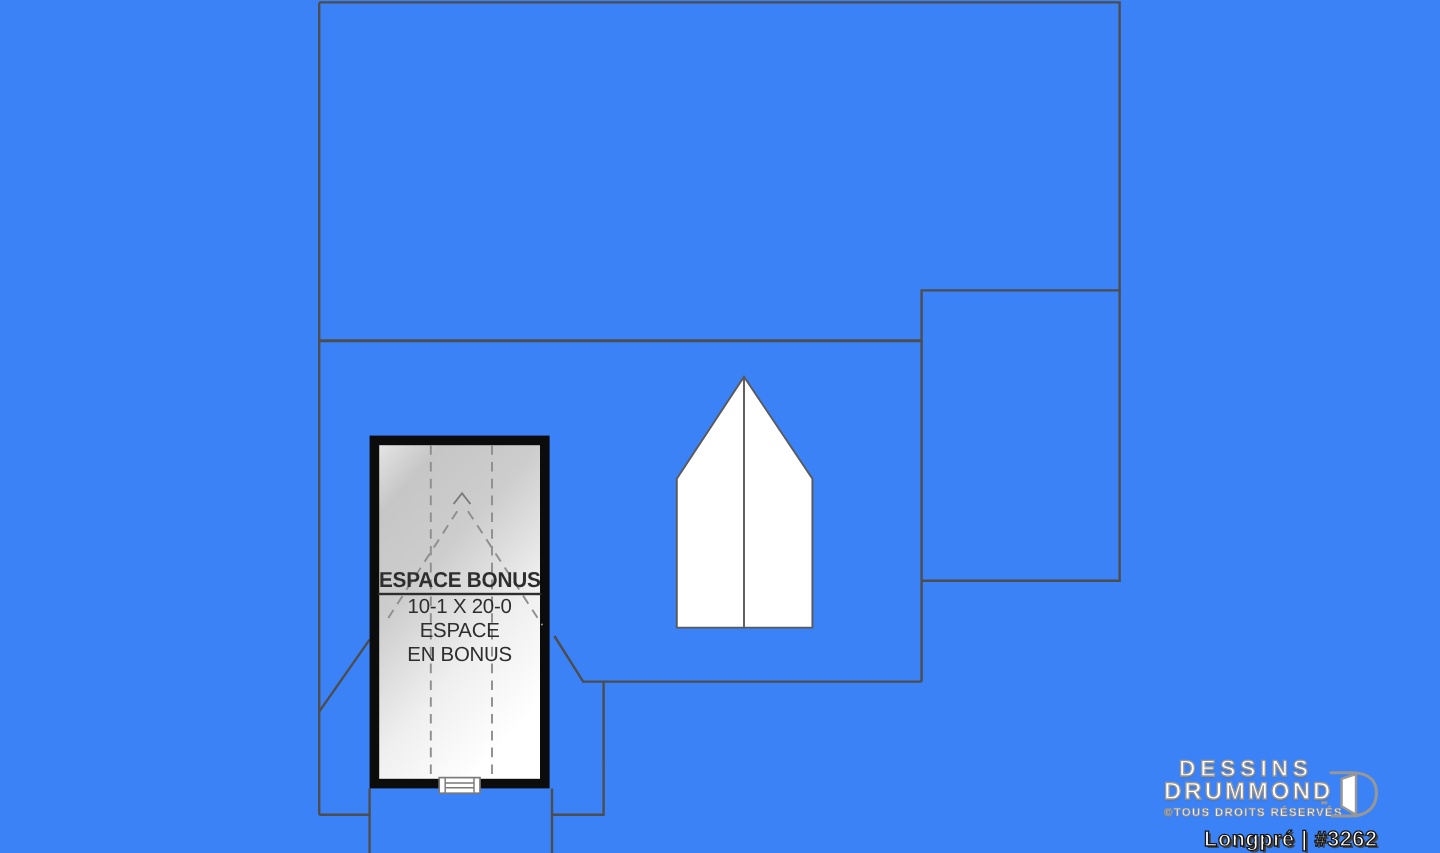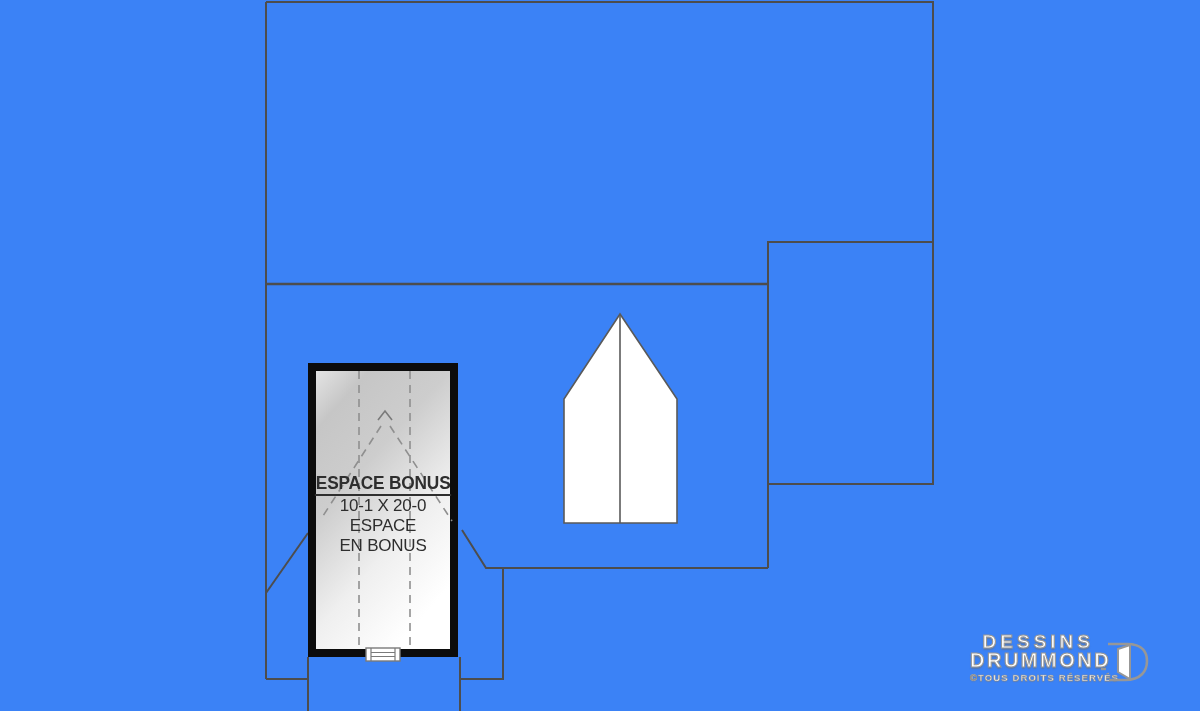--- a/index.html
+++ b/index.html
@@ -168,15 +168,16 @@
     <div class="brand-text">
       <div class="brand-line1">DESSINS</div>
       <div class="brand-line2">DRUMMOND</div>
       <div class="brand-rights">©TOUS DROITS RÉSERVÉS</div>
     </div>
     <svg class="door-icon" width="52" height="54" viewBox="0 0 52 54">
       <path d="M1,35 H6" fill="none" stroke="#979797" stroke-width="2.4"></path>
       <path d="M8,10 H27 C43,10 47,19 47,27 C47,37 41,46 25,46 H9" fill="none" stroke="#979797" stroke-width="2.6"></path>
       <path d="M18,15 L30,11 V45 L18,38 Z" fill="#ffffff" stroke="#979797" stroke-width="2"></path>
     </svg>
+    <div class="plan-label">Longpré | #3262</div>
   </div>
 
 </div>
 
 </body></html>

